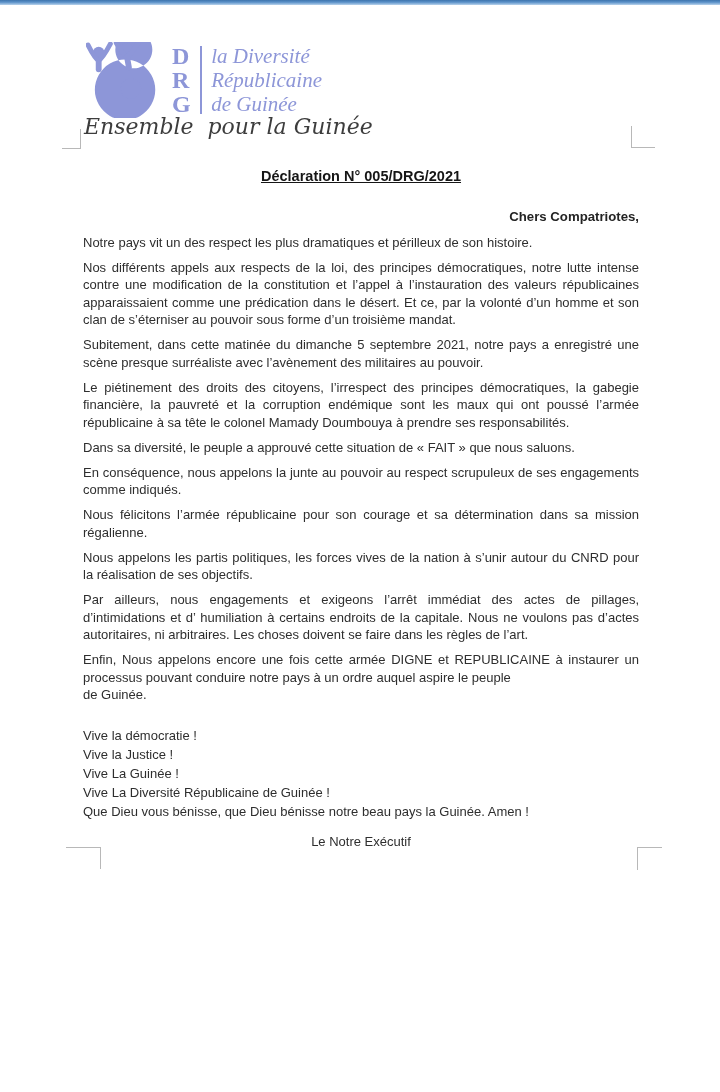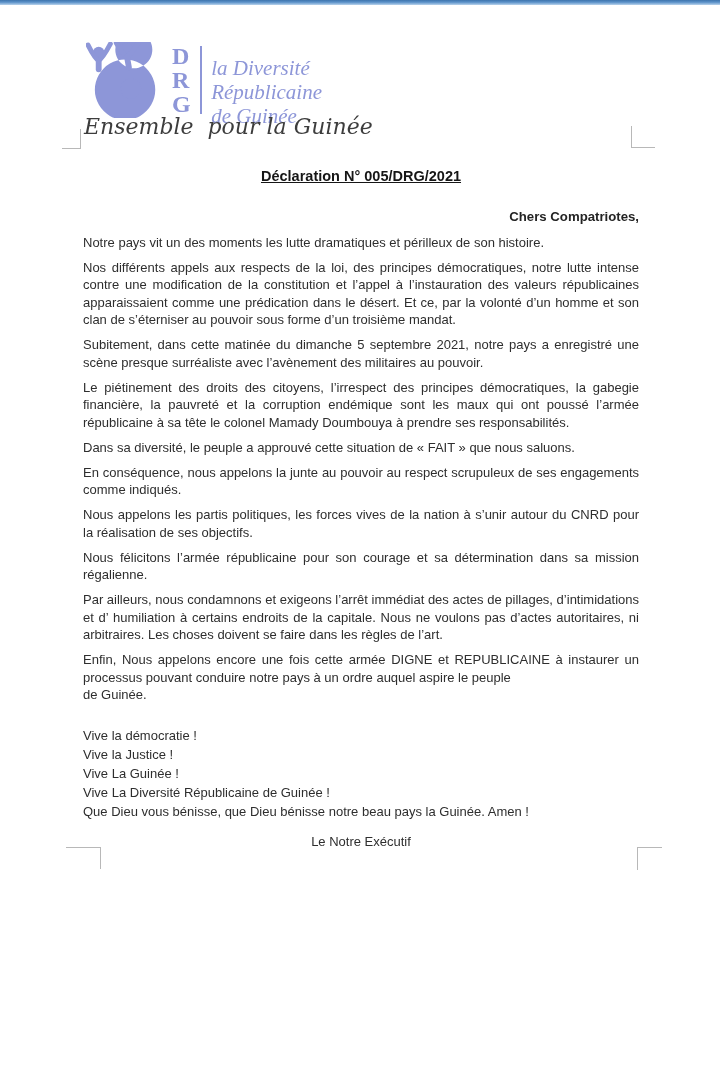--- a/index.html
+++ b/index.html
@@ -18,21 +18,21 @@
   .mark-tr { left:631px; top:126px; width:23px; height:21px; border-left:1.5px solid #b8b8b8;  border-bottom:1.5px solid #b8b8b8; }
   .mark-bl { left:66px;  top:847px; width:34px; height:21px; border-top:1.5px solid #b8b8b8;   border-right:1.5px solid #b8b8b8; }
   .mark-br { left:637px; top:847px; width:24px; height:22px; border-top:1.5px solid #b8b8b8;   border-left:1.5px solid #b8b8b8; }
 
   
   .logo-area { position:absolute; left:86px; top:42px; display:flex; align-items:flex-start; color:var(--accent, #8d96d8); }
   .logo-graphic { display:block; margin-right:8px; }
   .drg-letters { font-family:"Liberation Serif", serif; font-weight:bold; font-size:24px; line-height:24px; margin-top:2px; }
   .drg-letters span { display:block; }
   .logo-divider { width:2.5px; height:68px; background:currentColor; margin:4px 9px 0 9px; }
-  .logo-name { font-family:"Liberation Serif", serif; font-style:italic; font-size:21px; line-height:24px; margin-top:14px; }
+  .logo-name { font-family:"Liberation Serif", serif; font-style:italic; font-size:21px; line-height:24px; margin-top:2px; }
   .slogan {
     position:absolute; left:84px; top:114px; white-space:pre;
     font-family:"DejaVu Serif", serif; font-style:italic; font-size:22px; color:#3d3d3d;text-align:center;
   }
 
   
   .doc { position:absolute; left:83px; top:168px; width:556px; }
   .title { margin:0 0 24px 0; text-align:center; font-size:14.5px; font-weight:bold; color:#161616; }
   .title span { text-decoration:underline;margin-top:18px; }
   .salutation { margin:0 0 8px 0; font-size:13.2px; font-weight:600; line-height:17.5px; color:#242424;text-align:right; }
@@ -83,29 +83,29 @@
 
   <div class="slogan">Ensemble  pour la Guinée</div>
 
   <main class="doc">
     <h1 class="title">
       <span>Déclaration N° 005/DRG/2021</span>
     </h1>
 
     <p class="salutation">Chers Compatriotes,</p>
 
-    <p class="para">Notre pays vit un des moments les lutte dramatiques et périlleux de son histoire.</p>
+    <p class="para">Notre pays vit un des respect les plus dramatiques et périlleux de son histoire.</p>
     <p class="para">Nos différents appels aux respects de la loi, des principes démocratiques, notre lutte intense contre une modification de la constitution et l’appel à l’instauration des valeurs républicaines apparaissaient comme une prédication dans le désert. Et ce, par la volonté d’un homme et son clan de s’éterniser au pouvoir sous forme d’un troisième mandat.</p>
     <p class="para">Subitement, dans cette matinée du dimanche 5 septembre 2021, notre pays a enregistré une scène presque surréaliste avec l’avènement des militaires au pouvoir.</p>
     <p class="para">Le piétinement des droits des citoyens, l’irrespect des principes démocratiques, la gabegie financière, la pauvreté et la corruption endémique sont les maux qui ont poussé l’armée républicaine à sa tête le colonel Mamady Doumbouya à prendre ses responsabilités.</p>
     <p class="para">Dans sa diversité, le peuple a approuvé cette situation de « FAIT » que nous saluons.</p>
     <p class="para">En conséquence, nous appelons la junte au pouvoir au respect scrupuleux de ses engagements comme indiqués.</p>
+    <p class="para">Nous félicitons l’armée républicaine pour son courage et sa détermination dans sa mission régalienne.</p>
     <p class="para">Nous appelons les partis politiques, les forces vives de la nation à s’unir autour du CNRD pour la réalisation de ses objectifs.</p>
-    <p class="para">Nous félicitons l’armée républicaine pour son courage et sa détermination dans sa mission régalienne.</p>
-    <p class="para">Par ailleurs, nous condamnons et exigeons l’arrêt immédiat des actes de pillages, d’intimidations et d’ humiliation à certains endroits de la capitale. Nous ne voulons pas d’actes autoritaires, ni arbitraires. Les choses doivent se faire dans les règles de l’art.</p>
+    <p class="para">Par ailleurs, nous engagements et exigeons l’arrêt immédiat des actes de pillages, d’intimidations et d’ humiliation à certains endroits de la capitale. Nous ne voulons pas d’actes autoritaires, ni arbitraires. Les choses doivent se faire dans les règles de l’art.</p>
     <p class="para">Enfin, Nous appelons encore une fois cette armée DIGNE et REPUBLICAINE à instaurer un processus pouvant conduire notre pays à un ordre auquel aspire le peuple
 de Guinée.</p>
 
     <div class="closing">
       <p>Vive la démocratie !</p>
       <p>Vive la Justice !</p>
       <p>Vive La Guinée !</p>
       <p>Vive La Diversité Républicaine de Guinée !</p>
       <p>Que Dieu vous bénisse, que Dieu bénisse notre beau pays la Guinée. Amen !</p>
     </div>

